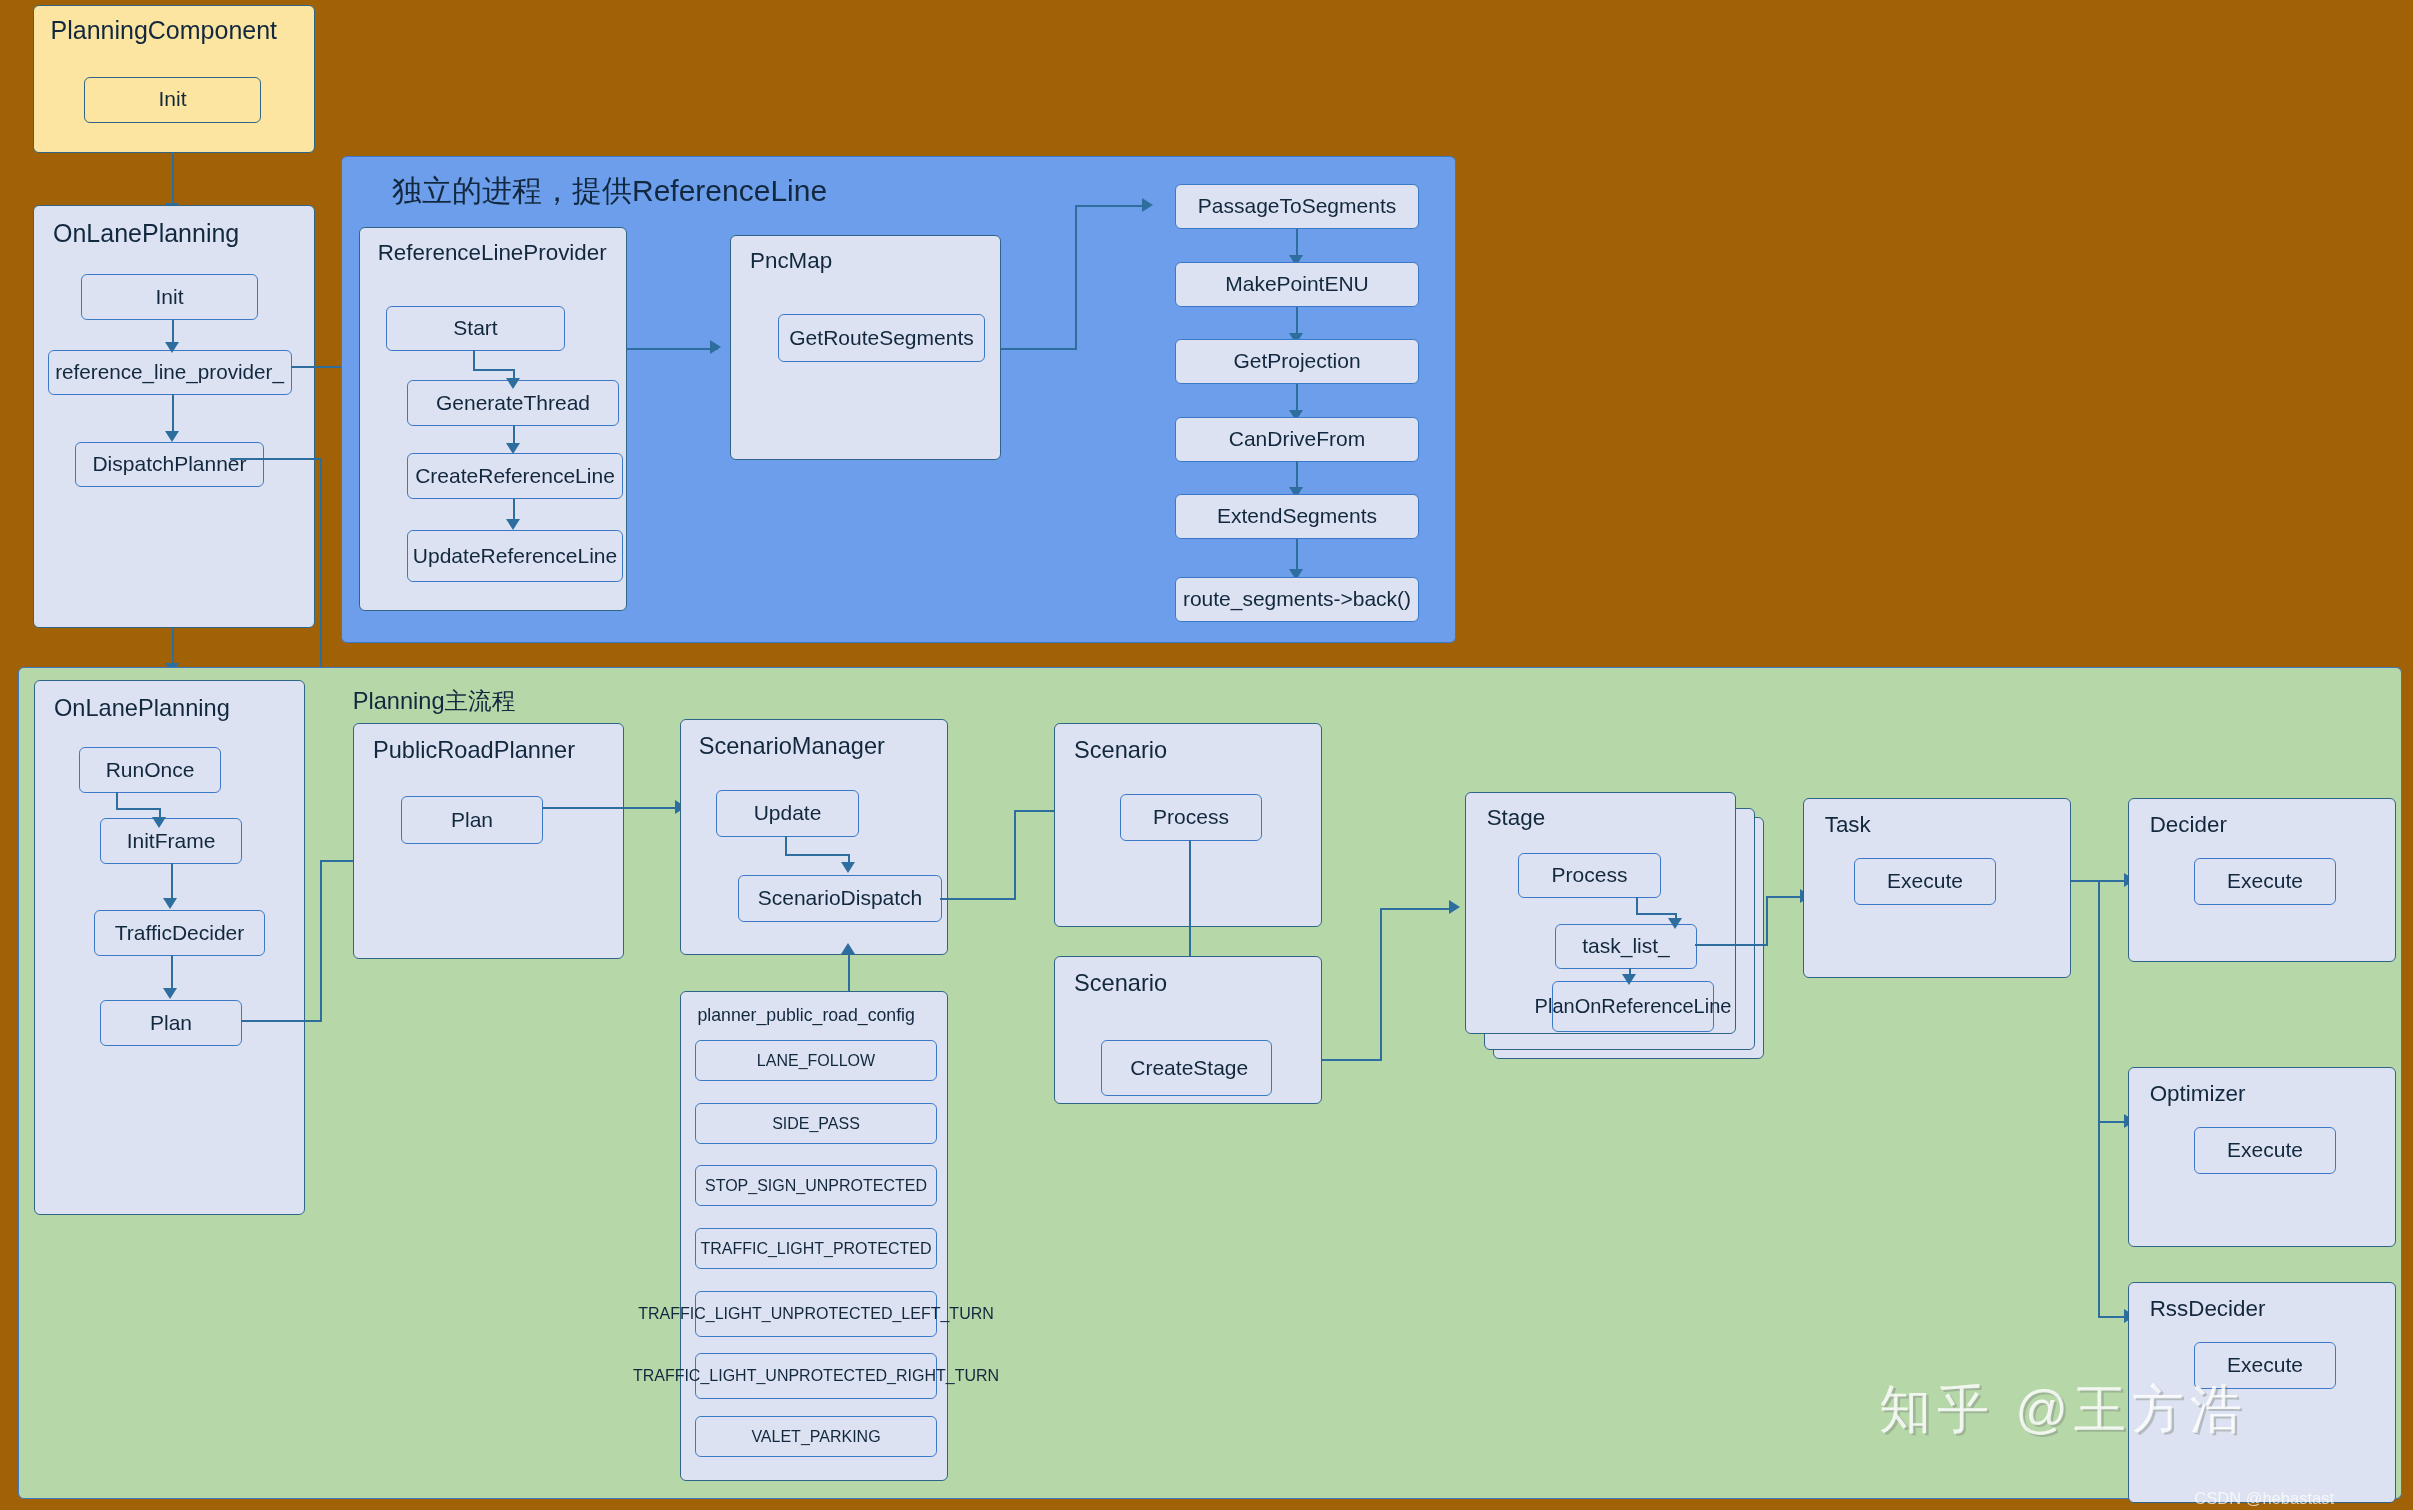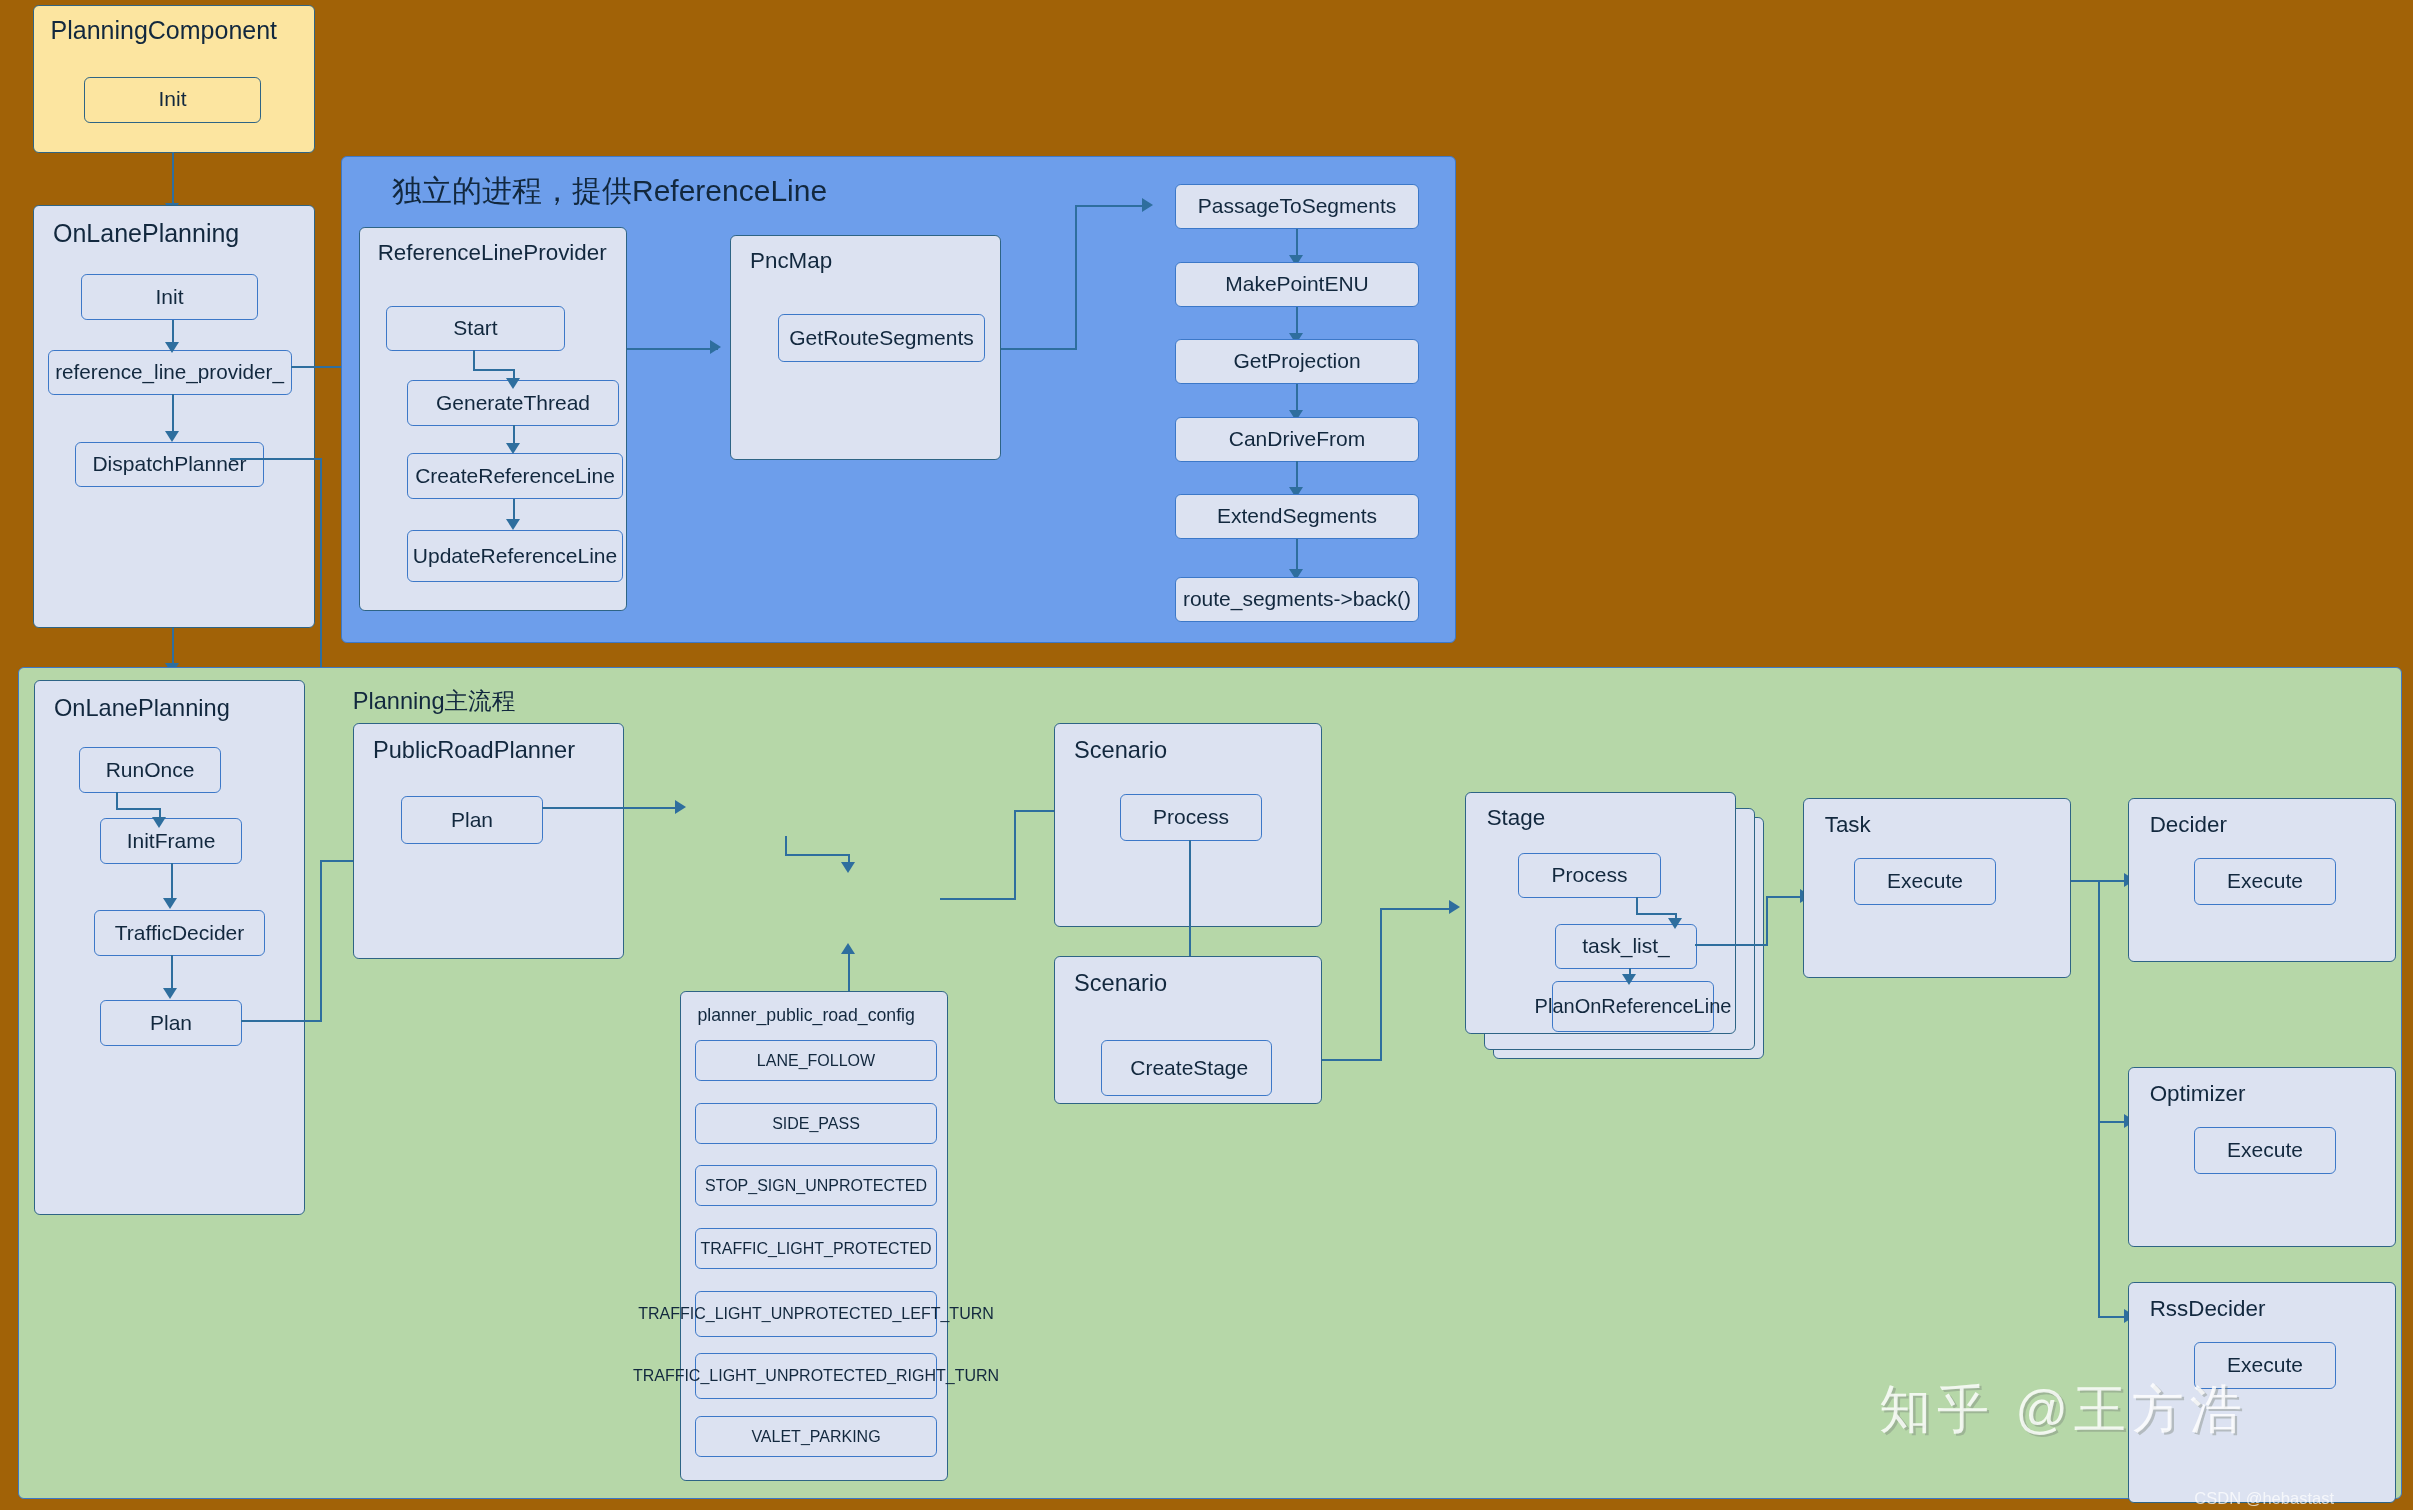--- a/index.html
+++ b/index.html
@@ -227,20 +227,25 @@
   <div class="arrow right" style="left:416px; top:853px;"></div>
 
   <div class="group lav" style="left:353px; top:723px; width:271px; height:236px;">
     <div class="grp-title left" style="top:13px; left:19px; font-size:23.6px;">PublicRoadPlanner</div>
     <div class="node" style="left:47px; top:72px; width:142px; height:48px; font-size:21px;">Plan</div>
   </div>
 
   <div class="ln h" style="left:542px; top:807px; width:139px;"></div>
   <div class="arrow right" style="left:675px; top:800px;"></div>
 
+  <div class="group lav" style="left:680px; top:719px; width:268px; height:236px;">
+    <div class="grp-title left" style="top:13px; left:17.7px; font-size:23.6px;">ScenarioManager</div>
+    <div class="node" style="left:35px; top:70px; width:143px; height:47px; font-size:21px;">Update</div>
+    <div class="node" style="left:57px; top:155px; width:204px; height:47px; font-size:21px;">ScenarioDispatch</div>
+  </div>
 
   <div class="ln v" style="left:785px; top:836px; height:20px;"></div>
   <div class="ln h" style="left:785px; top:854px; width:64px;"></div>
   <div class="ln v" style="left:848px; top:854px; height:11.8px;"></div>
   <div class="arrow down" style="left:841px; top:862px;"></div>
 
   <div class="ln h" style="left:940px; top:898px; width:76px;"></div>
   <div class="ln v" style="left:1014px; top:810px; height:90px;"></div>
   <div class="ln h" style="left:1014px; top:810px; width:52px;"></div>
   <div class="arrow right" style="left:1062px; top:803px;"></div>

